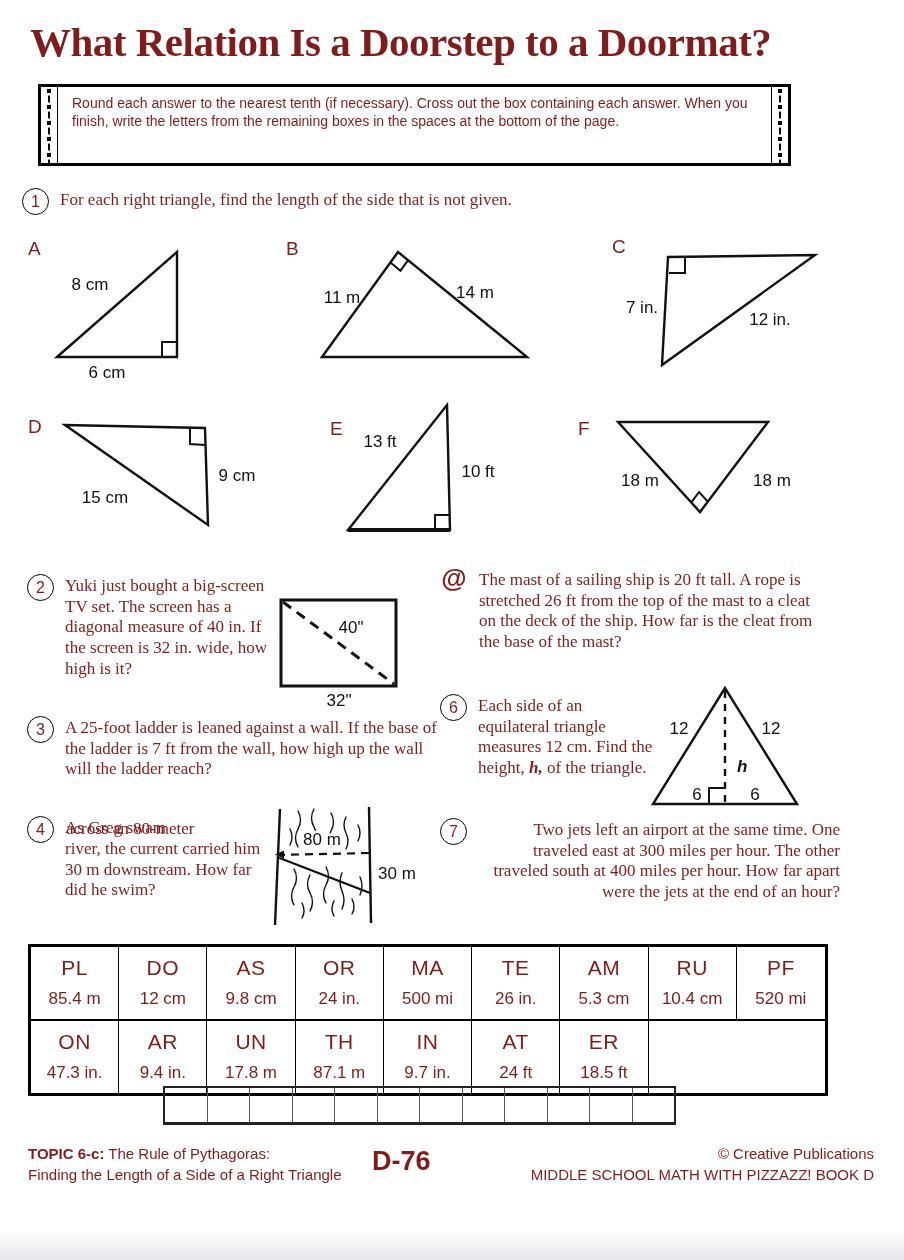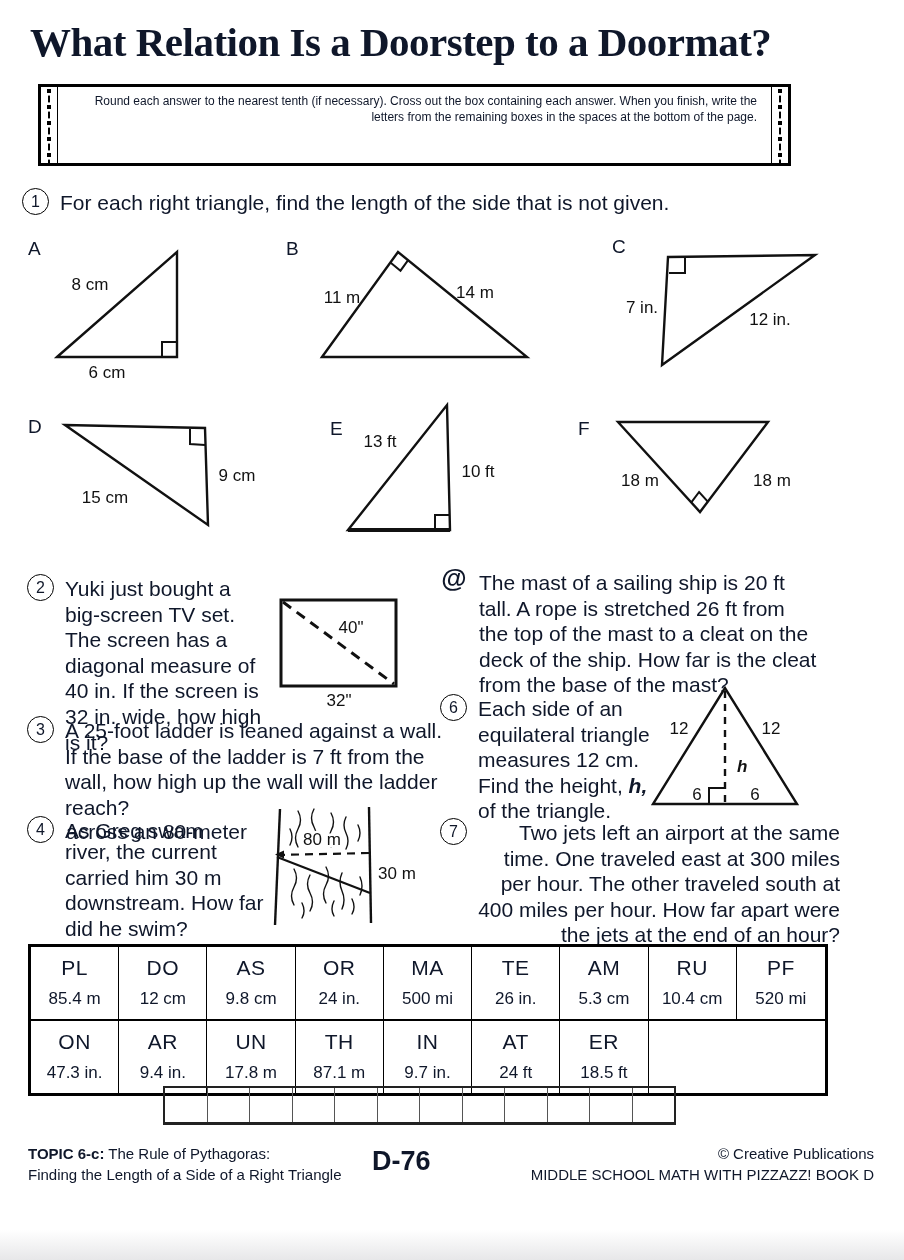--- a/index.html
+++ b/index.html
@@ -1,37 +1,37 @@
 <!DOCTYPE html>
 <html><head>
 <meta charset="utf-8">
 <style>
   html,body{margin:0;padding:0;background:#fff;}
   .page{position:relative;width:904px;height:1260px;background:#fff;overflow:hidden;
-        font-family:"Liberation Sans",sans-serif;color:#0f172a;}
+        font-family:"Liberation Sans",sans-serif;color:#7f1d1d;}
   .title{position:absolute;left:30px;top:18px;width:848px;
          font-family:"Liberation Serif",serif;font-weight:bold;font-size:41px;
          letter-spacing:-0.5px;white-space:nowrap;}
   
   .instr-box{position:absolute;left:38px;top:84px;width:753px;height:82px;
              border:3px solid #000;box-sizing:border-box;display:flex;}
   .deco-strip{width:16px;flex:none;
       background-image:
         radial-gradient(circle 2.4px at 50% 4px,#000 95%,transparent),
         radial-gradient(ellipse 1.5px 3.8px at 50% 12px,#000 95%,transparent);
       background-size:100% 16px,100% 16px;background-repeat:repeat-y,repeat-y;}
   .deco-strip.left{border-right:1.5px solid #000;}
   .deco-strip.right{border-left:1.5px solid #000;}
-  .instr-text{flex:1;padding:7px 14px 12px 14px;font-size:12px;line-height:1.32;text-align:right;}
+  .instr-text{flex:1;padding:7px 14px 12px 14px;font-size:14px;line-height:1.32;}
   
   .prob{position:absolute;display:flex;gap:11px;align-items:flex-start;}
   .pnum{width:25px;height:25px;flex:none;border:1.8px solid #000;border-radius:50%;
         display:flex;align-items:center;justify-content:center;font-size:16px;margin-top:-2px;}
   .pnum.at-sign{border:none;font-size:26px;font-weight:bold;width:28px;height:28px;margin-top:-6px;}
-  .ptext{font-size:21px;line-height:1.22;}
+  .ptext{font-size:17px;line-height:1.22;font-family:Liberation Serif, serif;}
   .tri-label{position:absolute;font-size:19px;}
   .diagram{position:absolute;}
   svg text{font-family:"Liberation Sans",sans-serif;font-size:17px;fill:#111;}
   .garble{position:relative;height:21px;white-space:nowrap;text-align:right;}
   .garble span{position:absolute;left:0;top:0;}
   .garble span:nth-child(2){left:1px;top:1px;}
   
   .ans-table{position:absolute;left:28px;top:944px;width:800px;border:3px solid #000;
              box-sizing:border-box;display:grid;grid-template-columns:repeat(9,1fr);}
   .cell{border-right:1.5px solid #000;text-align:center;padding:9px 2px 10px 2px;}

